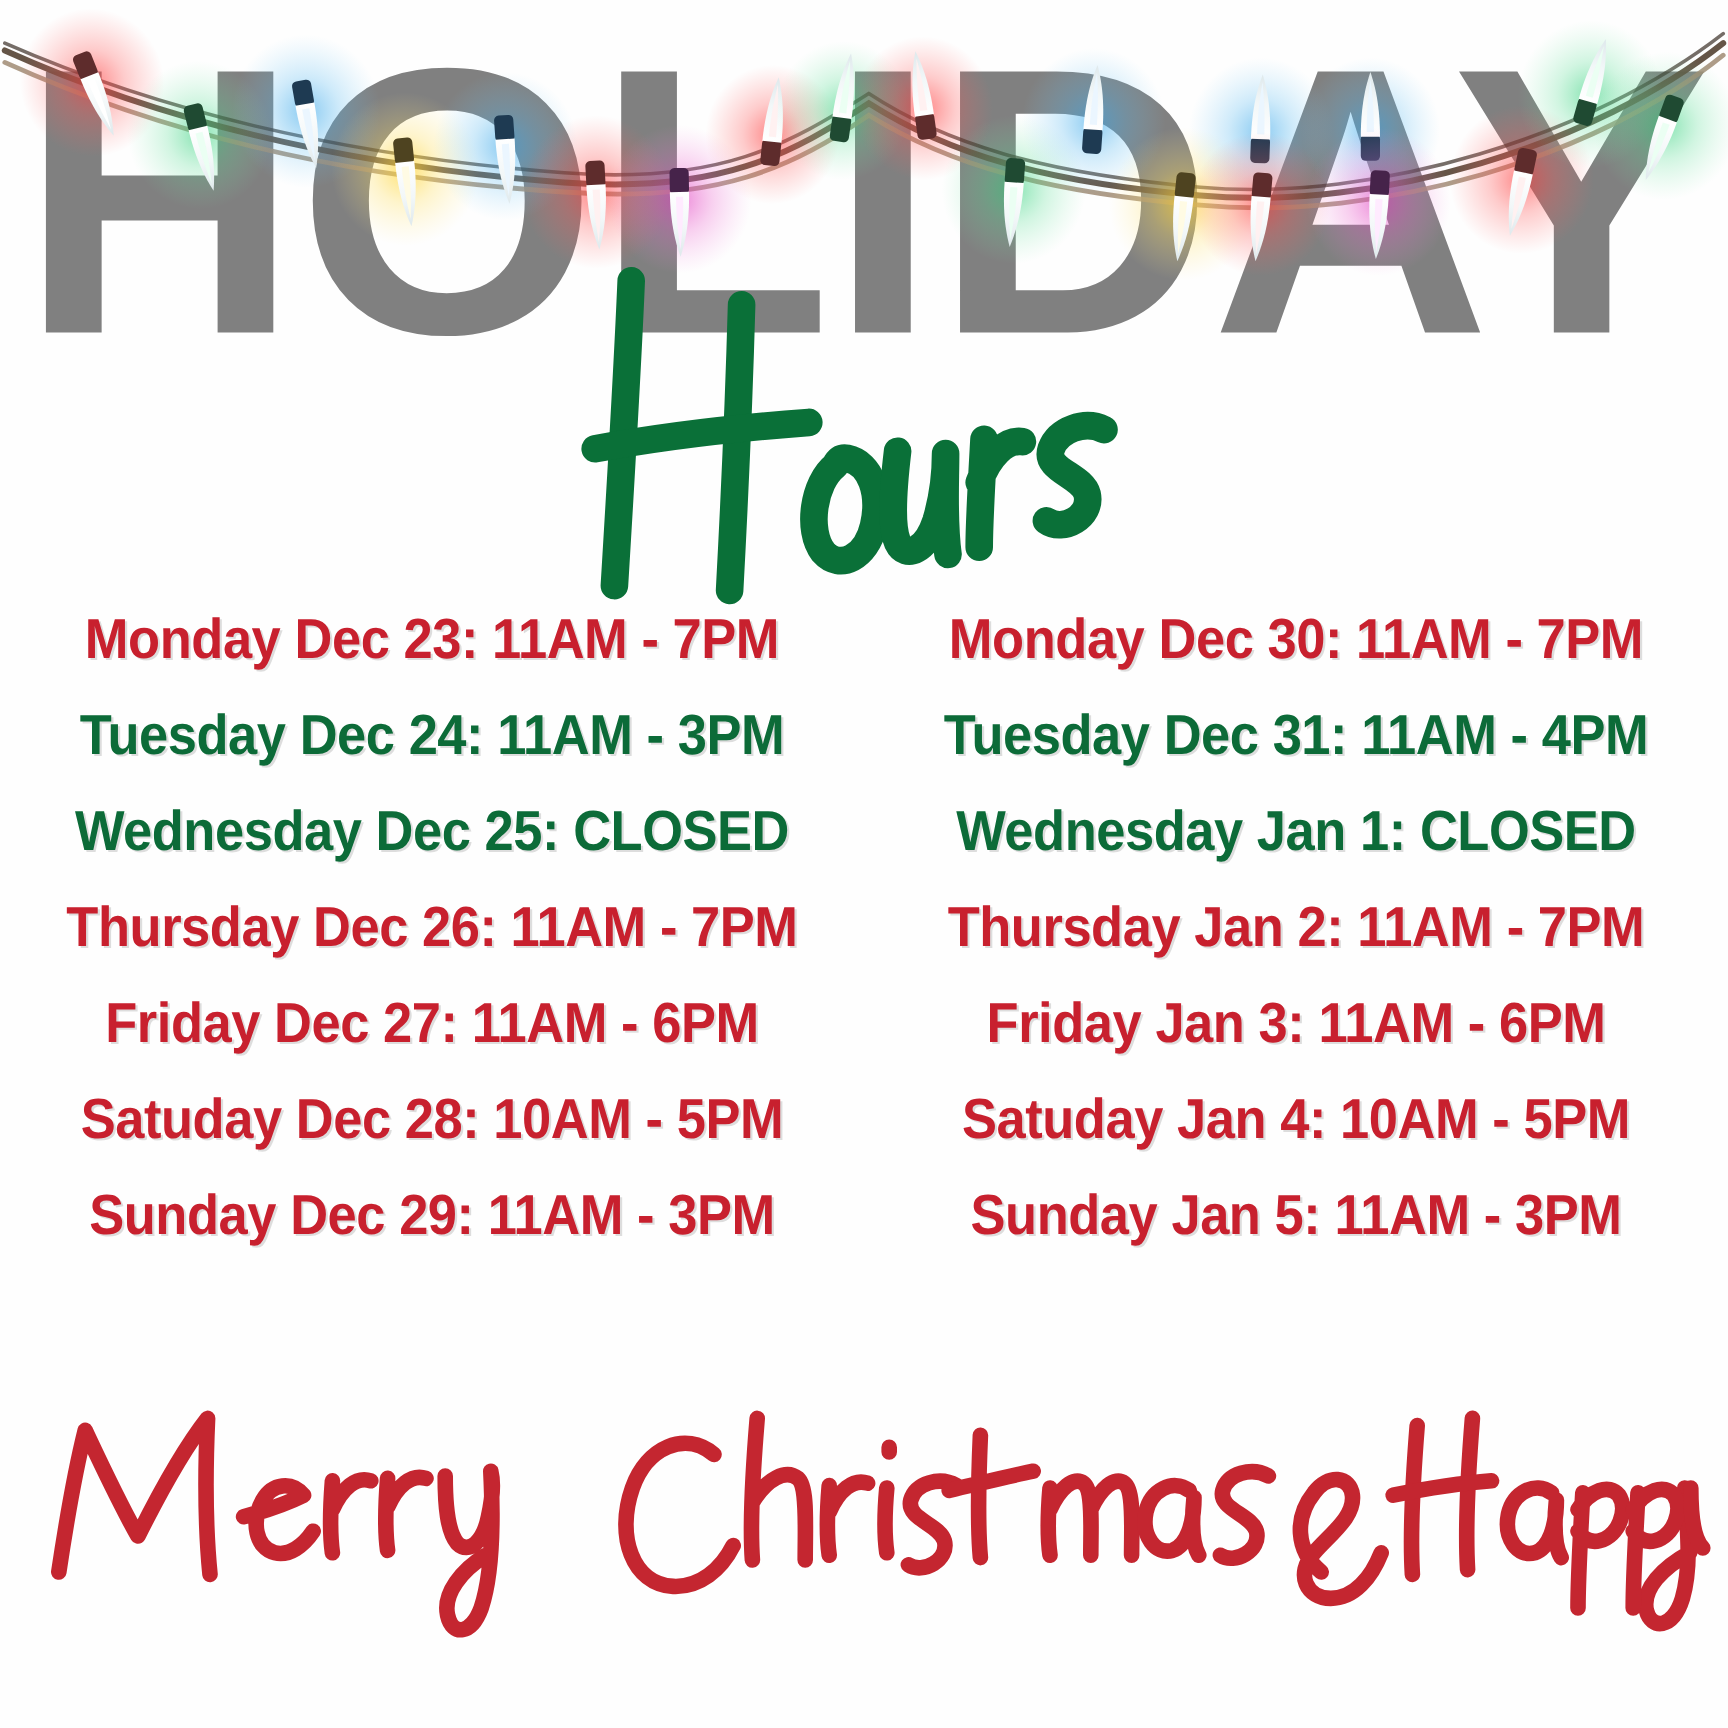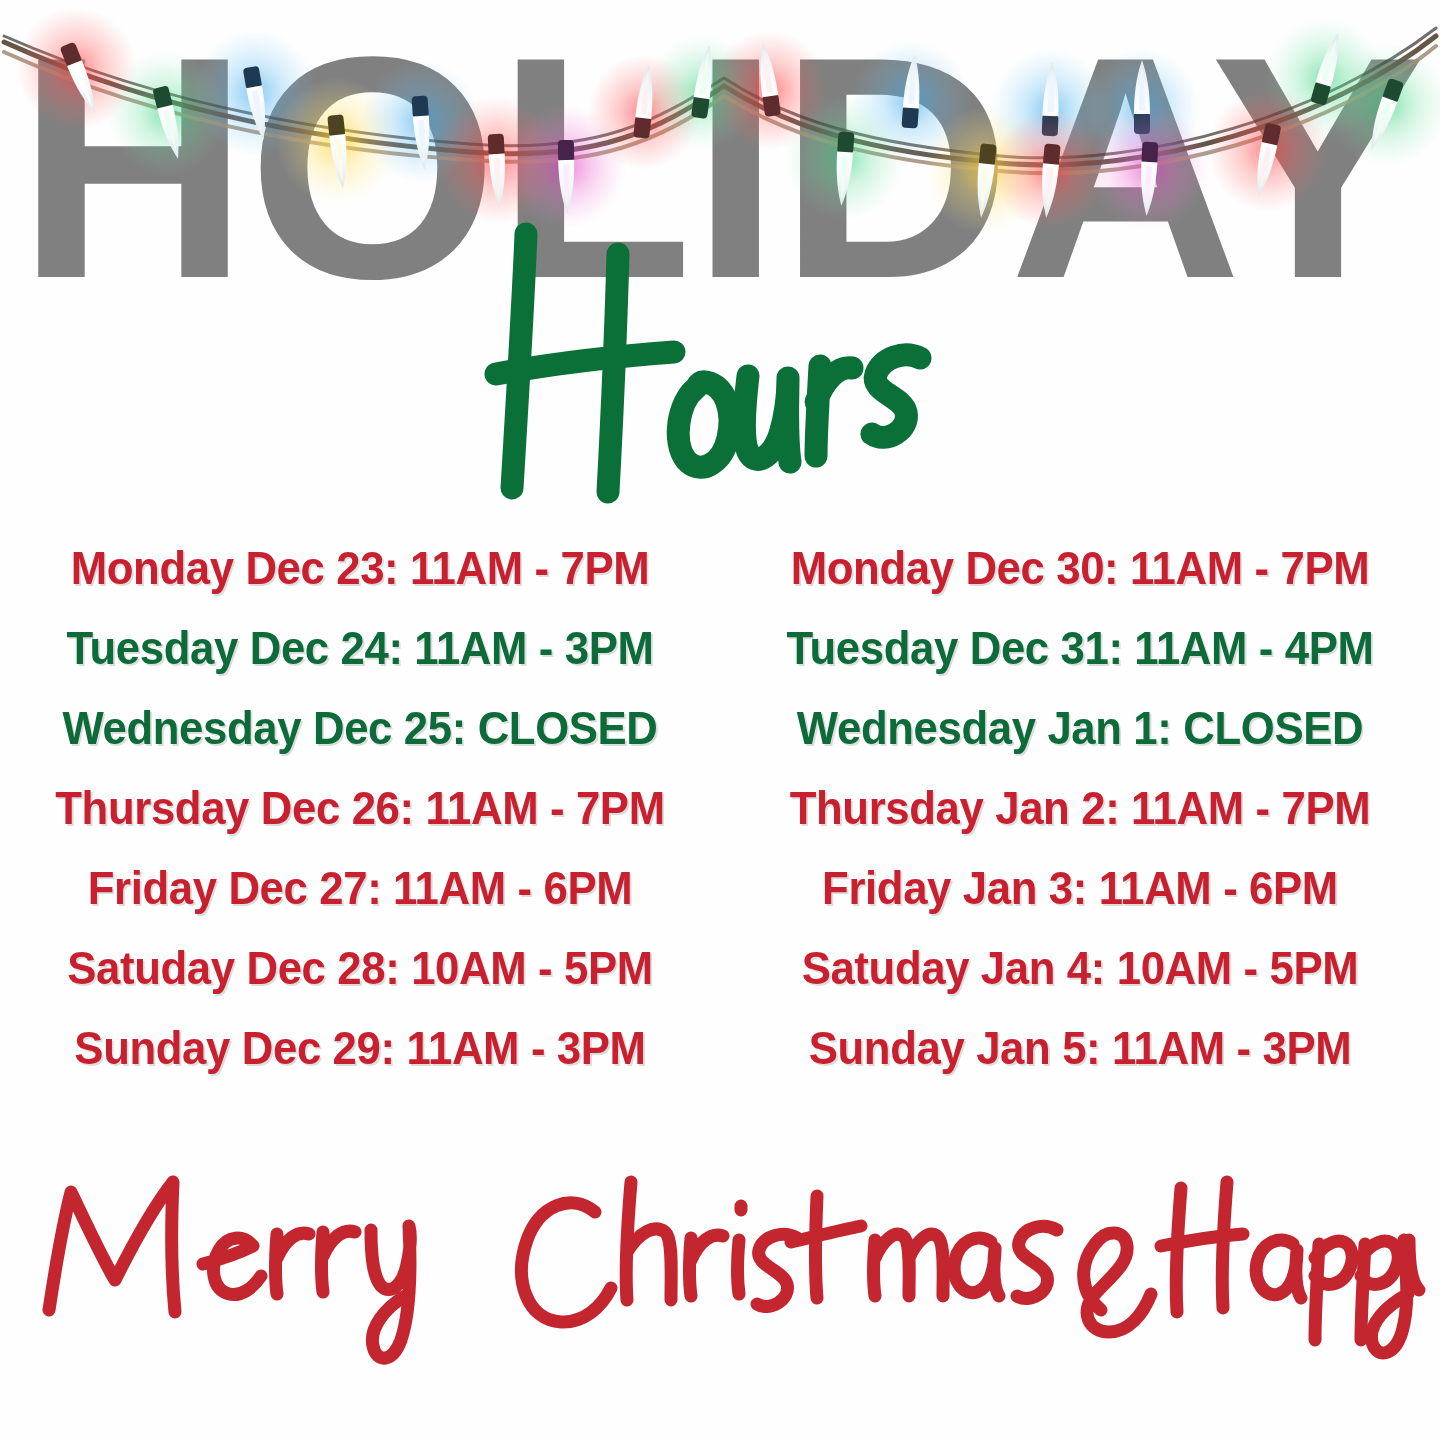--- a/index.html
+++ b/index.html
@@ -63,21 +63,21 @@
     height: 250px;
     z-index: 2;
     pointer-events: none;
   }
   #string-lights svg { display: block; }
 
   
   #hours-section {
     position: absolute;
     left: 0;
-    top: 528px;
+    top: 492px;
     width: 1440px;
     height: 620px;
     display: flex;
     z-index: 4;
   }
   .hours-column {
     width: 720px;
     display: flex;
     flex-direction: column;
     justify-content: flex-start;

